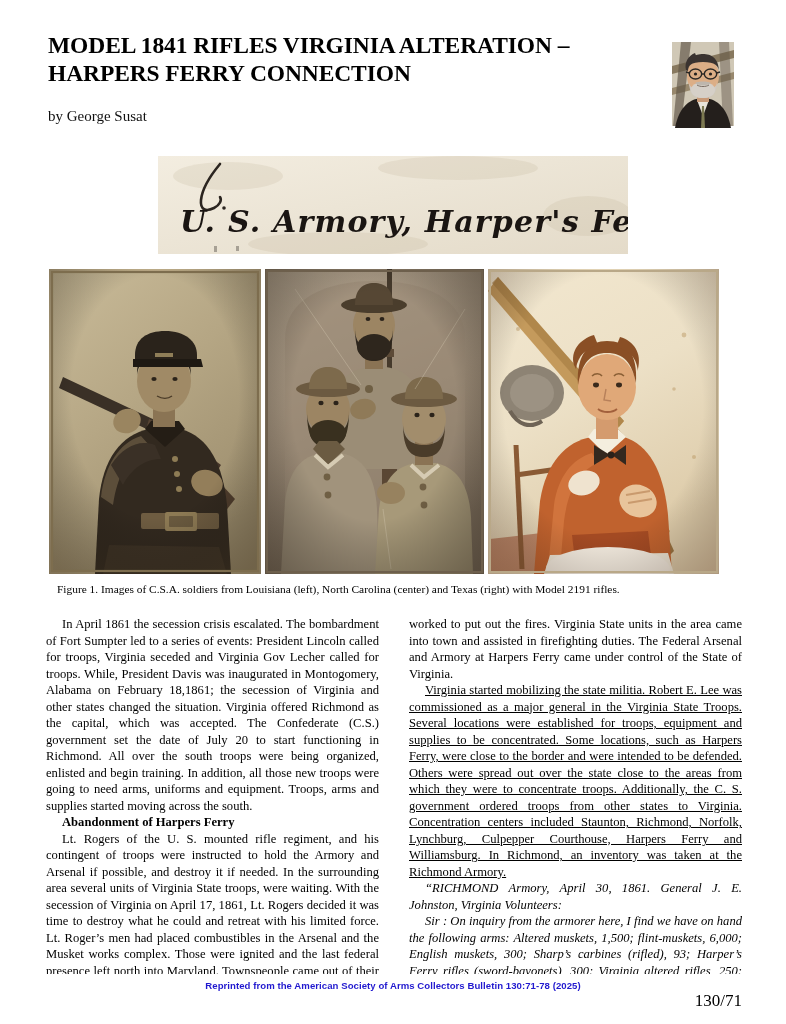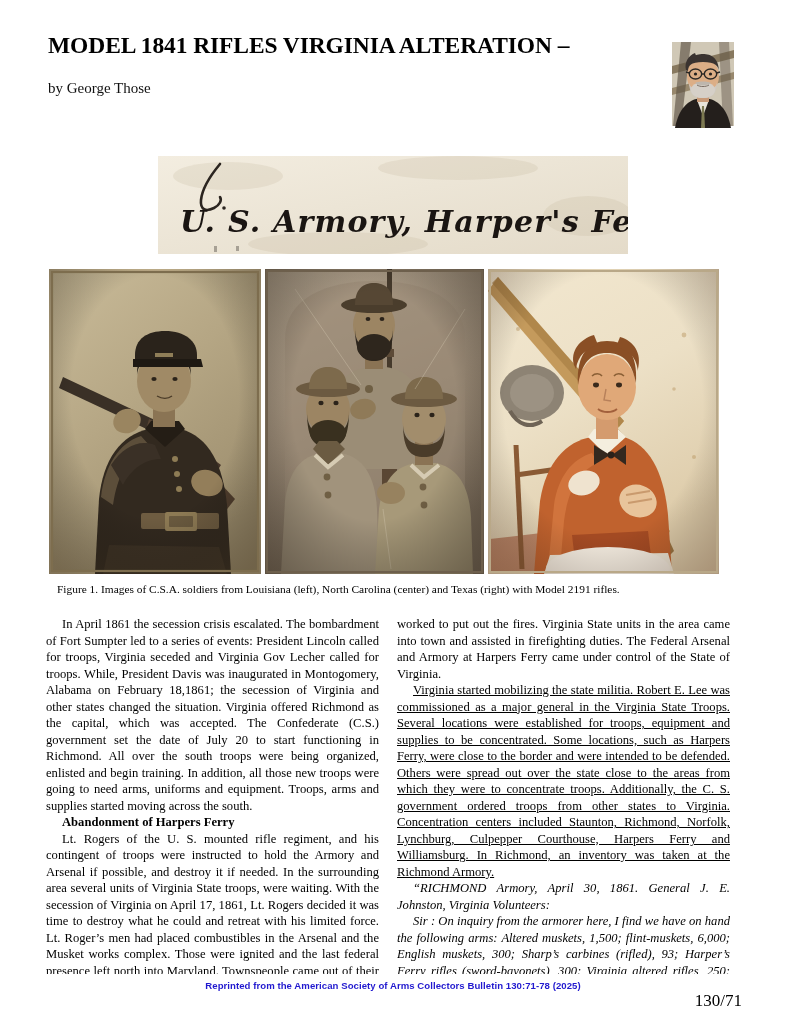--- a/index.html
+++ b/index.html
@@ -107,21 +107,21 @@
   }
 
   
   .columns {
     position: absolute;
     left: 46px;
     top: 616px;
     width: 696px;
     height: 358px;
     display: flex;
-    gap: 18px;
+    gap: 30px;
   }
   .col {
     width: 333px;
     font-size: 12.6px;
     line-height: 1.312;
     text-align: justify;
     font-family: "Liberation Serif", "DejaVu Serif", serif;
     overflow: hidden;
   }
   .col p {
@@ -175,22 +175,23 @@
   }
 </style>
 </head>
 <body>
 
 <div class="page">
 
   <div class="header">
     <h1 class="article-title">
       <span>MODEL 1841 RIFLES VIRGINIA ALTERATION –</span><br>
+      <span>HARPERS FERRY CONNECTION</span>
     </h1>
-    <p class="byline">by George Those</p>
+    <p class="byline">by George Susat</p>
   </div>
 
   <div class="author-photo">
     <svg width="72" height="94" viewBox="0 0 72 94">
       <rect x="0" y="0" width="72" height="94" fill="#ffffff"></rect>
       <rect x="5" y="6" width="62" height="84" fill="#d8d2c4"></rect>
 
       <g opacity="0.85">
         <rect x="5" y="6" width="62" height="84" fill="#cfc7b4"></rect>
         <path d="M5 30 L67 14 L67 22 L5 38 Z" fill="#7b6a4e"></path>

